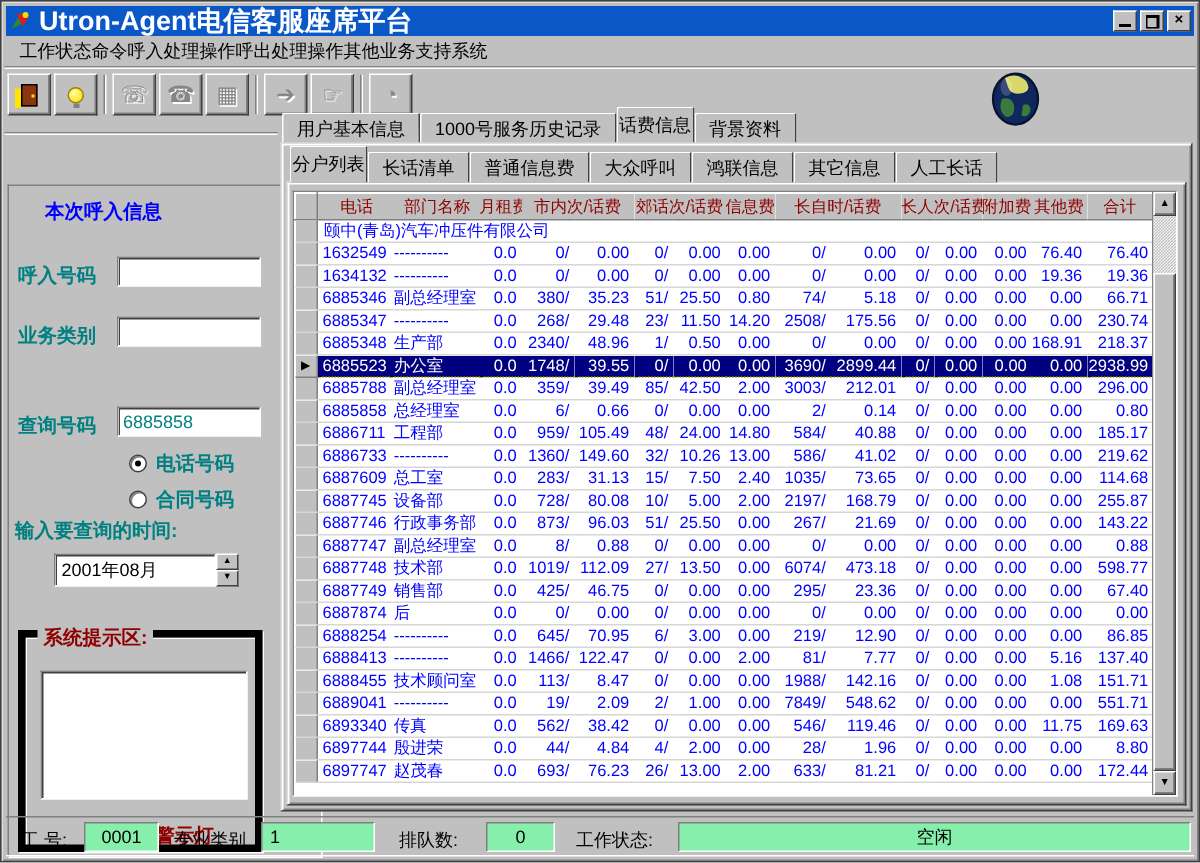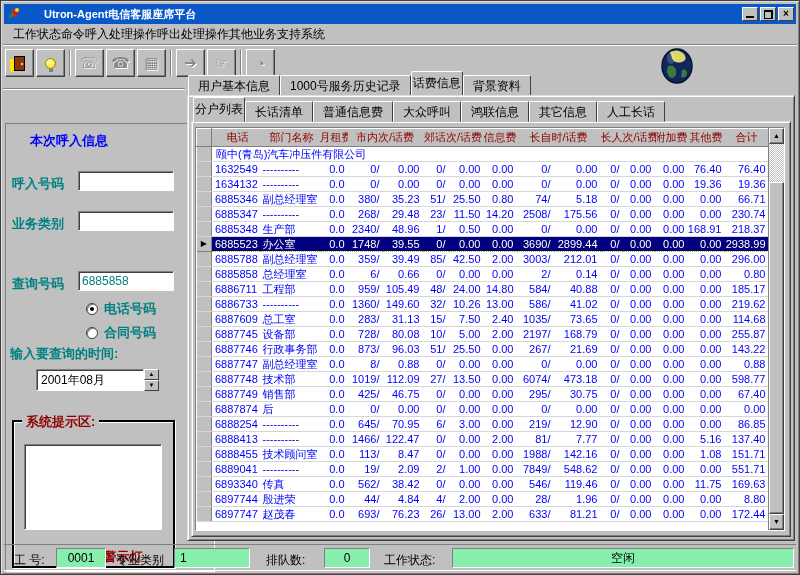--- a/index.html
+++ b/index.html
@@ -13,21 +13,21 @@
   .raised  { border:1px solid; border-color:#dfdfdf #404040 #404040 #dfdfdf;
              box-shadow: inset 1px 1px 0 #fff, inset -1px -1px 0 #808080; background:#c0c0c0; }
   .sunken  { border:1px solid; border-color:#808080 #fff #fff #808080;
              box-shadow: inset 1px 1px 0 #404040; }
   .field   { background:#fff; border:1px solid; border-color:#808080 #fff #fff #808080;
              box-shadow: inset 1px 1px 0 #404040; }
 
   
   .titlebar { position:absolute; left:3px; top:3px; right:3px; height:20px; background:#0a58c8;
               display:flex; align-items:center; padding:0 2px; }
-  .titlebar .ttext { color:#fff; font-weight:bold; font-size:11px; margin-left:22px; }
+  .titlebar .ttext { color:#fff; font-weight:bold; font-size:18px; margin-left:4px; }
   .tbtns { margin-left:auto; display:flex; gap:2px; }
   .tbtn { width:16px; height:14px; background:#c0c0c0; border:1px solid;
           border-color:#fff #404040 #404040 #fff; display:flex; align-items:flex-end;
           justify-content:center; font-size:10px; line-height:9px; font-weight:bold; color:#000; }
   .tbtn.close { align-items:center; line-height:12px; }
   .glyph-min { width:8px; height:2px; background:#000; margin-bottom:2px; }
   .glyph-restore { position:relative; width:9px; height:9px; margin-bottom:1px; }
   .glyph-restore:before { content:""; position:absolute; right:0; top:0; width:6px; height:6px; border:1px solid #000; border-top-width:2px; }
   .glyph-restore:after  { content:""; position:absolute; left:0; bottom:0; width:6px; height:6px; border:1px solid #000; border-top-width:2px; background:#c0c0c0; }
 
@@ -69,21 +69,21 @@
   .radio.checked:after { content:""; position:absolute; left:3px; top:3px; width:4px; height:4px;
            border-radius:50%; background:#000; }
   .radio-label { color:#008080; font-weight:bold; font-size:13px; }
   .datebox { position:absolute; left:30px; top:245px; width:108px; height:22px;
              display:flex; align-items:center; padding-left:4px; font-size:12px; color:#000; }
   .spinner { position:absolute; left:138px; top:245px; width:15px; height:22px;
              display:flex; flex-direction:column; }
   .spin-btn { flex:1; background:#c0c0c0; border:1px solid; border-color:#fff #404040 #404040 #fff;
               font-size:6px; line-height:8px; text-align:center; color:#000; }
   .groupbox { position:absolute; left:6px; top:296px; width:163px; height:148px;
-              border:2px solid #000000; box-shadow:1px 1px 0 #fff, inset 1px 1px 0 #fff; }
+              border:5px solid #000000; box-shadow:1px 1px 0 #fff, inset 1px 1px 0 #fff; }
   .groupbox-label { position:absolute; left:8px; top:-9px; background:#c0c0c0; padding:0 4px;
               color:#900000; font-weight:bold; font-size:13px; }
   .prompt-area { position:absolute; left:10px; top:22px; width:138px; height:86px; }
   .warning { position:absolute; left:0; right:0; top:424px; text-align:center;
              color:#900000; font-weight:bold; font-size:13px; }
 
   
   .tabstrip { position:absolute; display:flex; align-items:flex-end; height:25px; }
   .main-strip { left:187px; top:70px; z-index:2; }
   .sub-strip  { left:192px; top:96px; z-index:4; }
@@ -575,21 +575,21 @@
               <td class="gutter"></td>
               <td class="c-left">6887749</td>
               <td class="c-left">销售部</td>
               <td class="num">0.0</td>
               <td class="num">425/</td>
               <td class="num">46.75</td>
               <td class="num">0/</td>
               <td class="num">0.00</td>
               <td class="num">0.00</td>
               <td class="num">295/</td>
-              <td class="num">30.75</td>
+              <td class="num">23.36</td>
               <td class="num">0/</td>
               <td class="num">0.00</td>
               <td class="num">0.00</td>
               <td class="num">0.00</td>
               <td class="num">67.40</td>
             </tr>
             <tr>
               <td class="gutter"></td>
               <td class="c-left">6887874</td>
               <td class="c-left">后</td>

